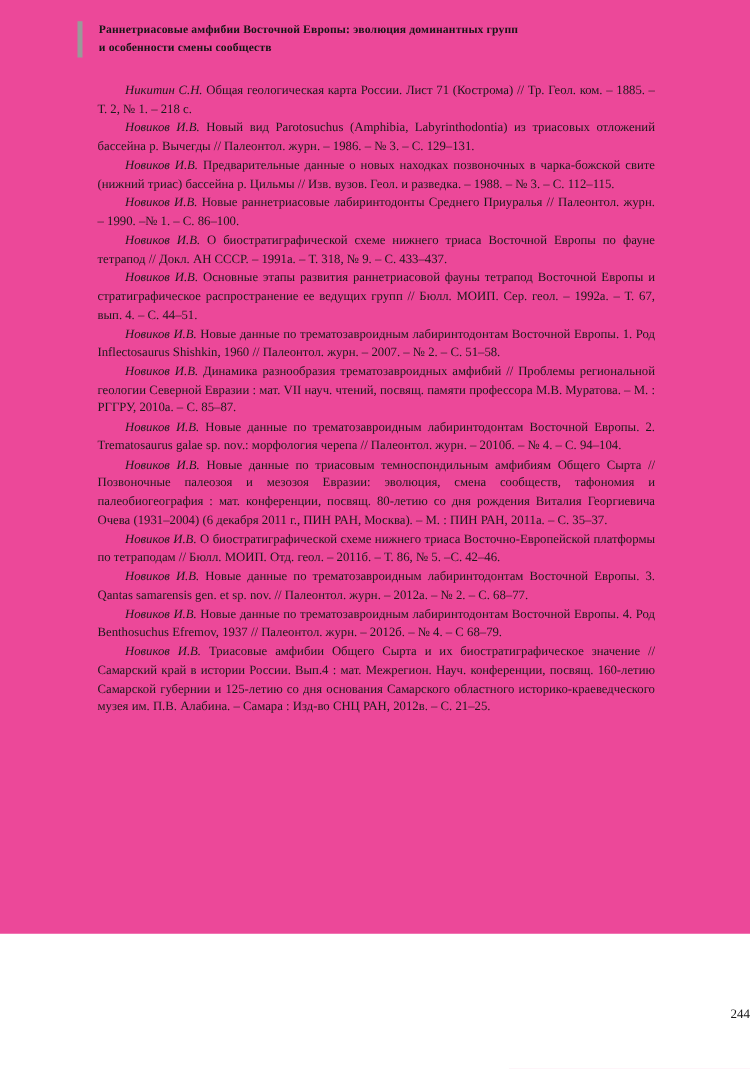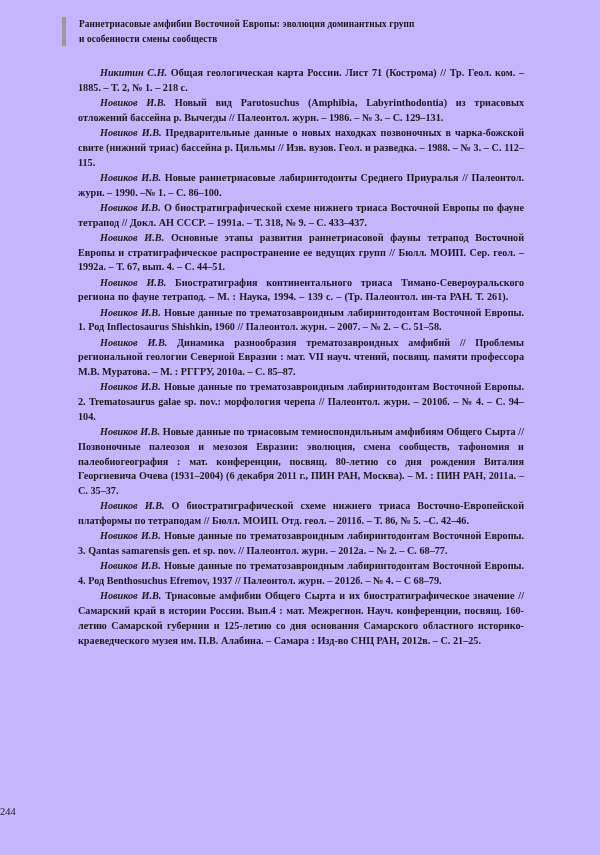--- a/index.html
+++ b/index.html
@@ -12,22 +12,22 @@
     height: 855px;
     position: relative;
     font-family: "Liberation Serif", "DejaVu Serif", serif;
     color: #1a1a1a;
     overflow: hidden;
   }
   .page {
     position: absolute;
     left: 0; top: 0;
     width: 600px;
-    height: 855px;
-    background: #c4b5fd;
+    height: 747px;
+    background: #ec4899;
   }
   
   .runhead {
     position: absolute;
     left: 62px;
     top: 17px;
     width: 462px;
     display: flex;
     align-items: stretch;
   }
@@ -46,21 +46,20 @@
     padding-top: 0px;
   }
   .runhead-line { display: block; white-space: nowrap; }
 
   
   .refs {
     position: absolute;
     left: 78px;
     top: 66px;
     width: 446px;
-    font-weight: bold;
   }
   p.ref {
     margin: 0 0 0.5px 0;
     font-size: 10.2px;
     line-height: 14.75px;
     text-align: justify;
     text-justify: inter-word;
     text-indent: 22px;
     hyphens: manual;
     -webkit-hyphens: manual;
@@ -73,21 +72,21 @@
   p.ref.loose {
     word-spacing: 0.6px;
   }
 
   
   .folio {
     position: absolute;
     left: 0;
     top: 806px;
     width: 600px;
-    text-align: left;
+    text-align: right;
     font-size: 10.4px;
     color: #1a1a1a;
   }
 </style>
 </head>
 <body>
 
 <div class="page">
 
   <div class="runhead">
@@ -98,21 +97,20 @@
     </div>
   </div>
 
   <div class="refs" id="refs">
       <p class="ref"><span class="au">Никитин С.Н.</span><span class="bd"> Общая геологическая карта России. Лист 71 (Кострома) // Тр. Геол. ком. – 1885. – Т. 2, № 1. – 218 с.</span></p>
       <p class="ref"><span class="au">Новиков И.В.</span><span class="bd"> Новый вид Parotosuchus (Amphibia, Labyrinthodontia) из триасовых отложений бассейна р. Вычегды // Палеонтол. журн. – 1986. – № 3. – С. 129–131.</span></p>
       <p class="ref"><span class="au">Новиков И.В.</span><span class="bd"> Предварительные данные о новых находках позвоночных в чарка-божской свите (нижний триас) бассейна р. Цильмы // Изв. вузов. Геол. и разведка. – 1988. – № 3. – С. 112–115.</span></p>
       <p class="ref"><span class="au">Новиков И.В.</span><span class="bd"> Новые раннетриасовые лабиринтодонты Среднего Приуралья // Палеонтол. журн. – 1990. –№ 1. – С. 86–100.</span></p>
       <p class="ref"><span class="au">Новиков И.В.</span><span class="bd"> О биостратиграфической схеме нижнего триаса Восточной Европы по фауне тетрапод // Докл. АН СССР. – 1991а. – Т. 318, № 9. – С. 433–437.</span></p>
       <p class="ref"><span class="au">Новиков И.В.</span><span class="bd"> Основные этапы развития раннетриасовой фауны тетрапод Восточной Европы и стратиграфическое распространение ее ведущих групп // Бюлл. МОИП. Сер. геол. – 1992а. – Т. 67, вып. 4. – С. 44–51.</span></p>
-      <p class="ref loose"><span class="au">Новиков И.В.</span><span class="bd"> Биостратиграфия континентального триаса Тимано-Североуральского региона по фауне тетрапод. – М. : Наука, 1994. – 139 с. – (Тр. Палеонтол. ин-та РАН. Т. 261).</span></p>
       <p class="ref"><span class="au">Новиков И.В.</span><span class="bd"> Новые данные по трематозавроидным лабиринтодонтам Восточной Европы. 1. Род Inflectosaurus Shishkin, 1960 // Палеонтол. журн. – 2007. – № 2. – С. 51–58.</span></p>
       <p class="ref"><span class="au">Новиков И.В.</span><span class="bd"> Динамика разнообразия трематозавроидных амфибий // Проблемы региональной геологии Северной Евразии : мат. VII науч. чтений, посвящ. памяти профессора М.В. Муратова. – М. : РГГРУ, 2010а. – С. 85–87.</span></p>
       <p class="ref"><span class="au">Новиков И.В.</span><span class="bd"> Новые данные по трематозавроидным лабиринтодонтам Восточной Европы. 2. Trematosaurus galae sp. nov.: морфология черепа // Палеонтол. журн. – 2010б. – № 4. – С. 94–104.</span></p>
       <p class="ref"><span class="au">Новиков И.В.</span><span class="bd"> Новые данные по триасовым темноспондильным амфибиям Общего Сырта // Позвоночные палеозоя и мезозоя Евразии: эволюция, смена сообществ, тафономия и палеобиогеография : мат. конференции, посвящ. 80-летию со дня рождения Виталия Георгиевича Очева (1931–2004) (6 декабря 2011 г., ПИН РАН, Москва). – М. : ПИН РАН, 2011а. – С. 35–37.</span></p>
       <p class="ref"><span class="au">Новиков И.В.</span><span class="bd"> О биостратиграфической схеме нижнего триаса Восточно-Европейской платформы по тетраподам // Бюлл. МОИП. Отд. геол. – 2011б. – Т. 86, № 5. –С. 42–46.</span></p>
       <p class="ref"><span class="au">Новиков И.В.</span><span class="bd"> Новые данные по трематозавроидным лабиринтодонтам Восточной Европы. 3. Qantas samarensis gen. et sp. nov. // Палеонтол. журн. – 2012а. – № 2. – С. 68–77.</span></p>
       <p class="ref"><span class="au">Новиков И.В.</span><span class="bd"> Новые данные по трематозавроидным лабиринтодонтам Восточной Европы. 4. Род Benthosuchus Efremov, 1937 // Палеонтол. журн. – 2012б. – № 4. – С 68–79.</span></p>
       <p class="ref"><span class="au">Новиков И.В.</span><span class="bd"> Триасовые амфибии Общего Сырта и их биостратиграфическое значение // Самарский край в истории России. Вып.4 : мат. Межрегион. Науч. конференции, посвящ. 160-летию Самарской губернии и 125-летию со дня основания Самарского областного историко-краеведческого музея им. П.В. Алабина. – Самара : Изд-во СНЦ РАН, 2012в. – С. 21–25.</span></p>
     </div>
 

